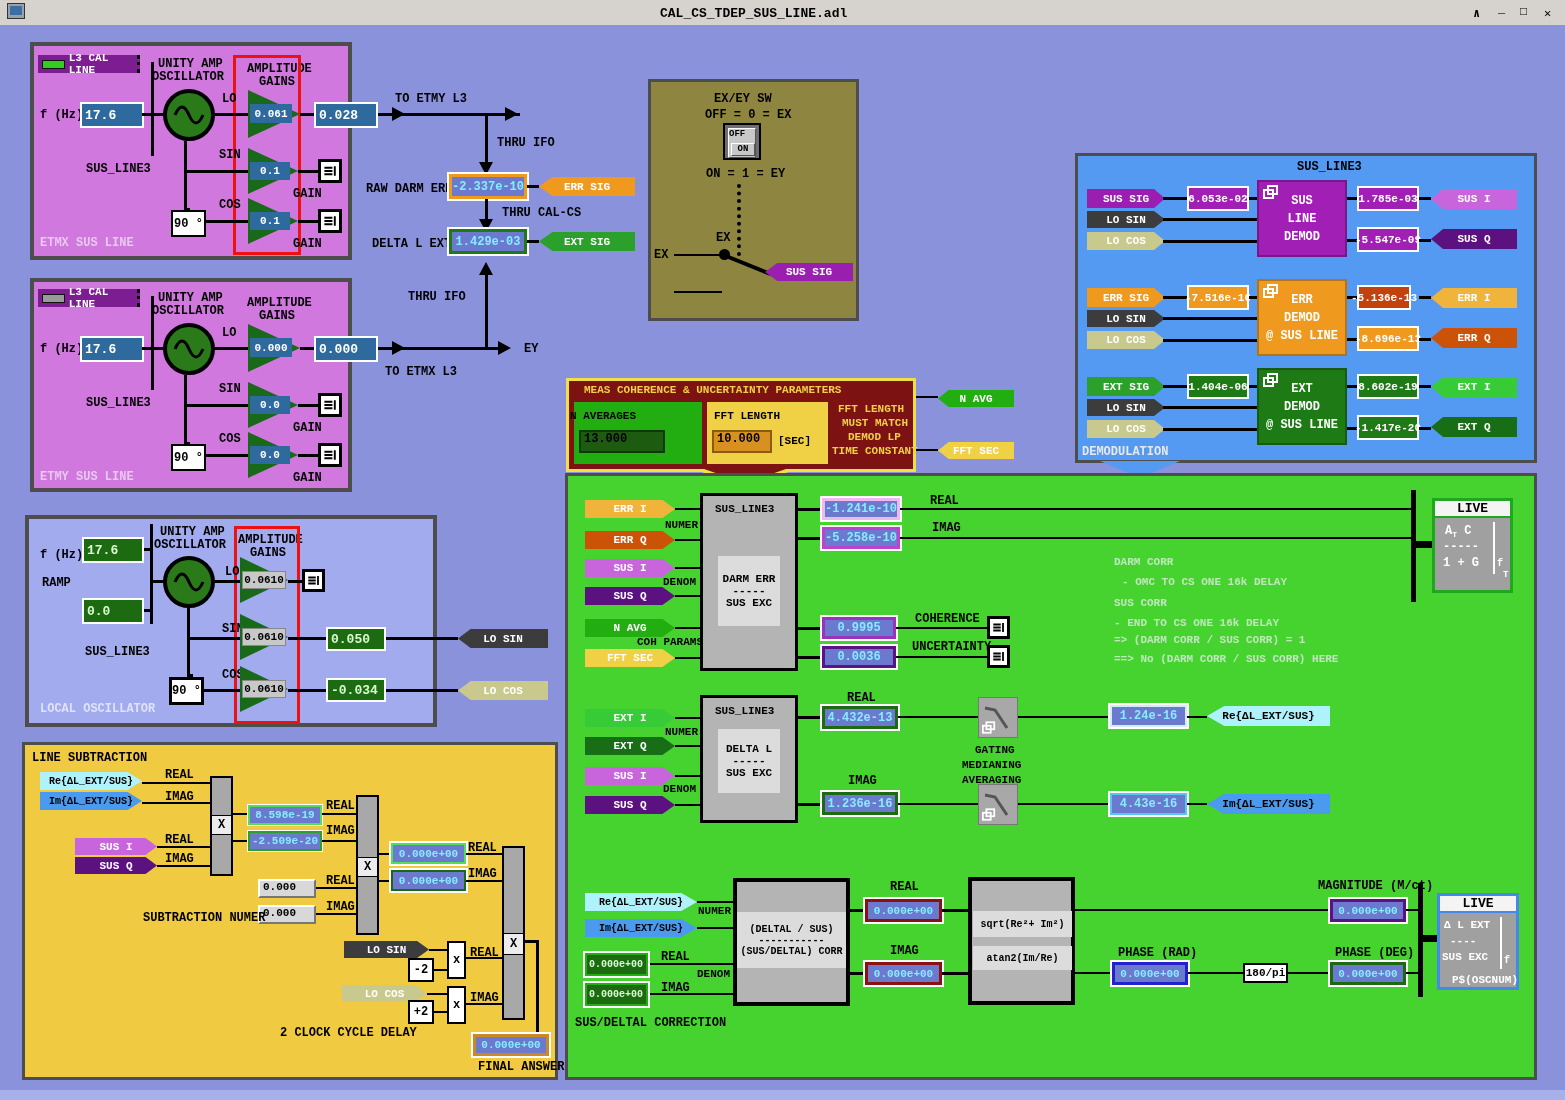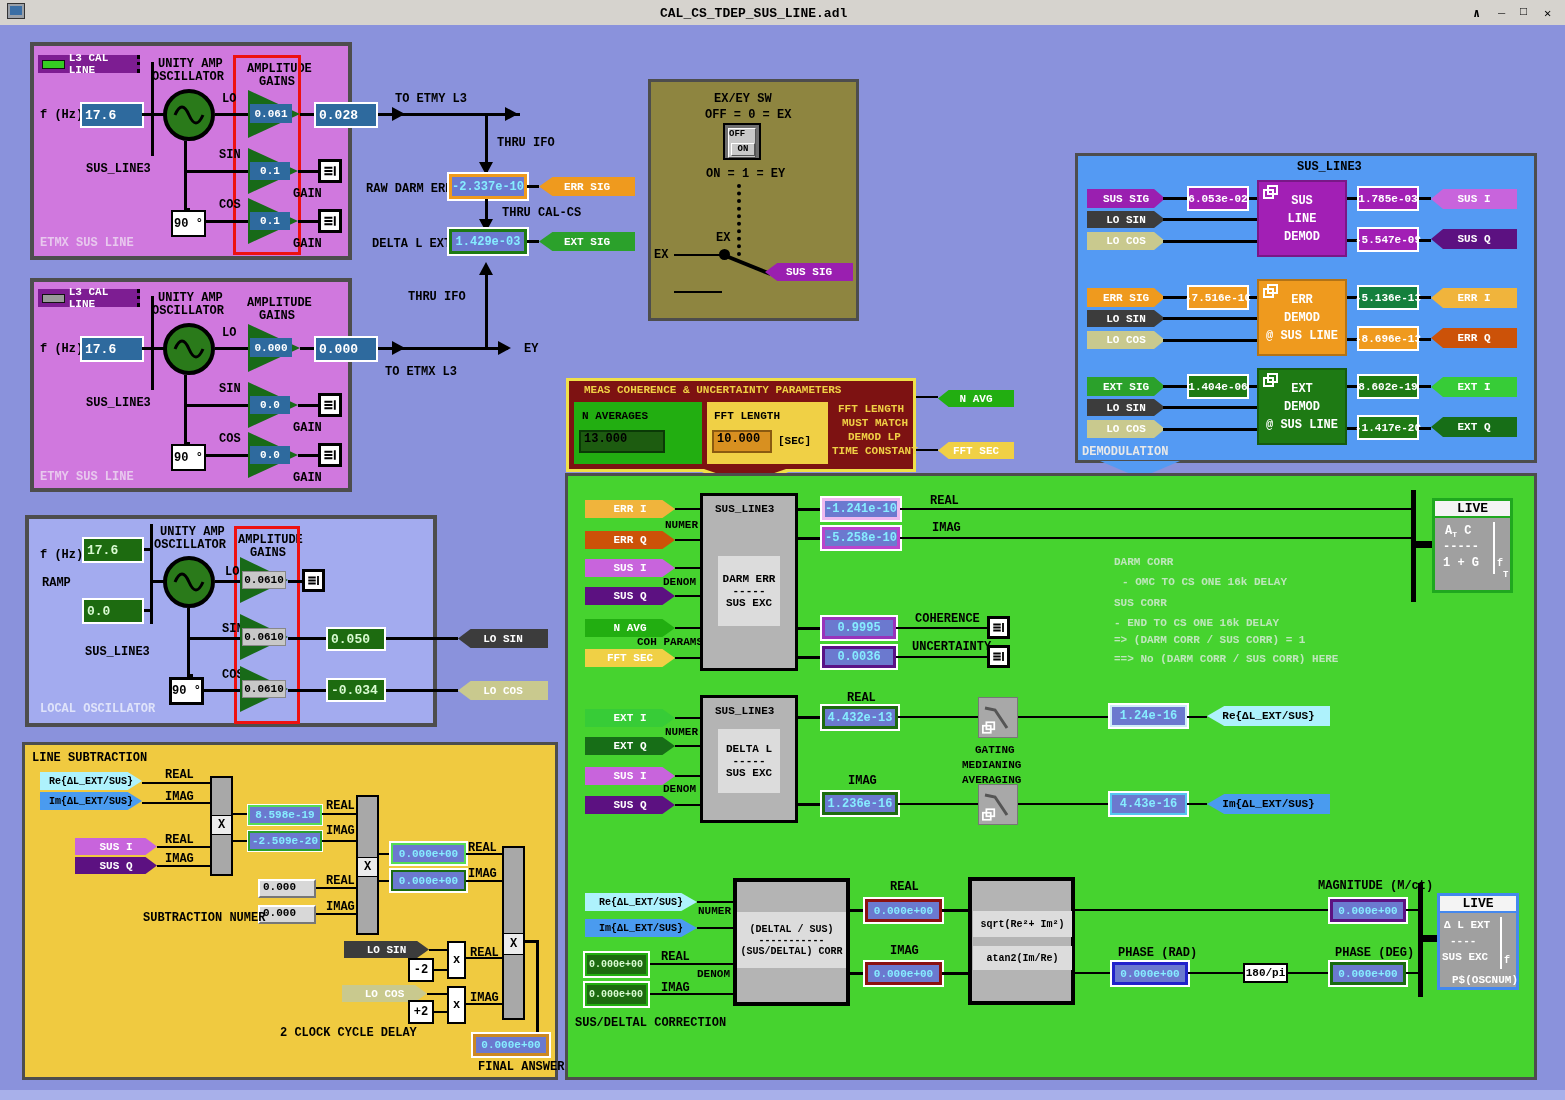--- a/index.html
+++ b/index.html
@@ -246,21 +246,21 @@
 <div class="l" style="left:654px;top:248px">EX</div>
 <div class="ln" style="left:674px;top:254px;width:48px;height:2px"></div>
 <div class="abs" style="left:719px;top:249px;width:11px;height:11px;background:#000;border-radius:50%"></div>
 <div class="ln" style="left:726px;top:254px;width:48px;height:4px;transform:rotate(22deg);transform-origin:left center"></div>
 <div class="tag tagL" style="left:765px;top:263px;width:88px;height:18px;background:#9a1fb0">SUS SIG</div>
 <div class="ln" style="left:674px;top:291px;width:48px;height:2px"></div>
 
 <div class="abs" style="left:566px;top:378px;width:350px;height:94px;background:#7d1212;border:3px solid #f0e048"></div>
 <div class="l yl" style="left:584px;top:384px;font-size:11px">MEAS COHERENCE &amp; UNCERTAINTY PARAMETERS</div>
 <div class="abs" style="left:574px;top:402px;width:128px;height:62px;background:#22ae11"></div>
-<div class="l" style="left:582px;top:410px;font-size:11px">N AVERAGES</div>
+<div class="l" style="left:570px;top:410px;font-size:11px">N AVERAGES</div>
 <div class="abs" style="left:579px;top:430px;width:86px;height:23px;background:#1d5c10;border:2px solid #0a3a06;color:#000;font:bold 12px 'Liberation Mono',monospace;padding-left:3px">13.000</div>
 <div class="abs" style="left:707px;top:402px;width:121px;height:62px;background:#f0d045"></div>
 <div class="l" style="left:714px;top:410px;font-size:11px">FFT LENGTH</div>
 <div class="abs" style="left:712px;top:430px;width:60px;height:23px;background:#d89020;border:2px solid #8a5a10;color:#000;font:bold 12px 'Liberation Mono',monospace;padding-left:3px">10.000</div>
 <div class="l" style="left:778px;top:435px;font-size:11px">[SEC]</div>
 <div class="l yl" style="left:838px;top:403px;font-size:11px">FFT LENGTH</div>
 <div class="l yl" style="left:842px;top:417px;font-size:11px">MUST MATCH</div>
 <div class="l yl" style="left:848px;top:431px;font-size:11px">DEMOD LP</div>
 <div class="l yl" style="left:832px;top:445px;font-size:11px">TIME CONSTANT</div>
 <div class="ln" style="left:916px;top:396px;width:22px;height:2px"></div>
@@ -311,21 +311,21 @@
 <div class="dblk" style="left:1257px;top:279px;width:90px;height:77px;background:#ef9a1e">
   <svg class="sqi" viewBox="0 0 16 14">
       <rect x="5" y="1" width="9" height="8" fill="none" stroke="#fff" stroke-width="2"></rect>
       <rect x="1" y="5" width="9" height="8" fill="none" stroke="#fff" stroke-width="2"></rect>
     </svg>
   <span>ERR</span>
     <span>DEMOD</span>
     <span>@ SUS LINE</span>
 </div>
 <div class="ln" style="left:1347px;top:296px;width:10px;height:3px"></div>
-<div class="vbx" style="left:1357px;top:285px;width:62px;height:25px;background:#15803d">-5.136e-13</div>
+<div class="vbx" style="left:1357px;top:285px;width:54px;height:25px;background:#c2410c">-5.136e-13</div>
 <div class="ln" style="left:1419px;top:296px;width:12px;height:3px"></div>
 <div class="tag tagL" style="left:1431px;top:288px;width:86px;height:20px;background:#f0b43c">ERR I</div>
 <div class="ln" style="left:1347px;top:338px;width:10px;height:3px"></div>
 <div class="vbx" style="left:1357px;top:326px;width:62px;height:25px;background:#ef9a1e">-8.696e-13</div>
 <div class="ln" style="left:1419px;top:338px;width:12px;height:3px"></div>
 <div class="tag tagL" style="left:1431px;top:328px;width:86px;height:20px;background:#cc5208">ERR Q</div>
 
 <div class="tag tagR" style="left:1087px;top:377px;width:78px;height:19px;background:#2ba12b">EXT SIG</div>
 <div class="ln" style="left:1163px;top:385px;width:24px;height:3px"></div>
 <div class="vbx" style="left:1187px;top:374px;width:62px;height:25px;background:#1e7a14">1.404e-06</div>

